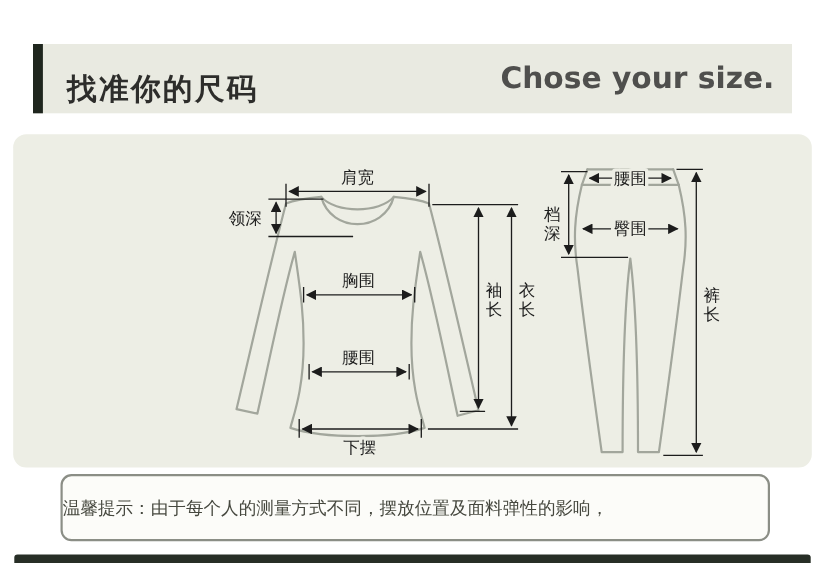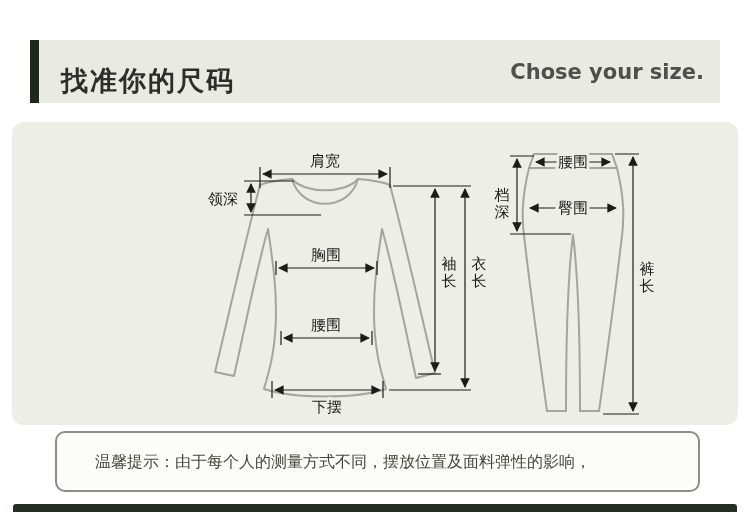--- a/index.html
+++ b/index.html
@@ -17,40 +17,39 @@
     position:absolute;left:30px;top:40px;width:690px;height:63px;
     background:#e9eae1;display:flex;align-items:center;
   }
   .accent{position:absolute;left:0;top:0;width:9px;height:100%;background:#1f261e}
   .title{
     margin-left:31px;font-size:27px;font-weight:bold;color:#2d2d2b;
     letter-spacing:2px;
     margin-top:19px;
   }
   .subtitle{
-    margin-left:auto;margin-right:16px;font-size:21px;font-weight:bold;color:#4f4f4d;
+    margin-left:auto;margin-right:16px;font-size:27px;font-weight:bold;color:#4f4f4d;
   }
 
   
   .panel{
     position:absolute;left:12px;top:122px;width:726px;height:303px;
     background:#edeee5;border-radius:12px;overflow:hidden;padding-left:43px;
   }
   .panel svg{display:block}
   .lbls text{
     font-family:"DejaVu Sans","Liberation Sans",sans-serif;
     paint-order:stroke;stroke:#edeee5;stroke-width:6px;stroke-linejoin:round;
   }
 
   
   .tipbox{
     position:absolute;left:55px;top:431px;width:645px;height:61px;
     border:2px solid #8b8e86;border-radius:10px;background:#fcfcf9;
     display:flex;flex-direction:column;justify-content:center;
-    padding-left:38px;
   }
   .tipbox p{font-size:16px;line-height:25px;color:#46483f}
 
   
   .band{
     position:absolute;left:13px;top:504px;width:724px;height:8px;
     background:#272e26;border-radius:3px 3px 0 0;
   }
 </style>
 </head>

